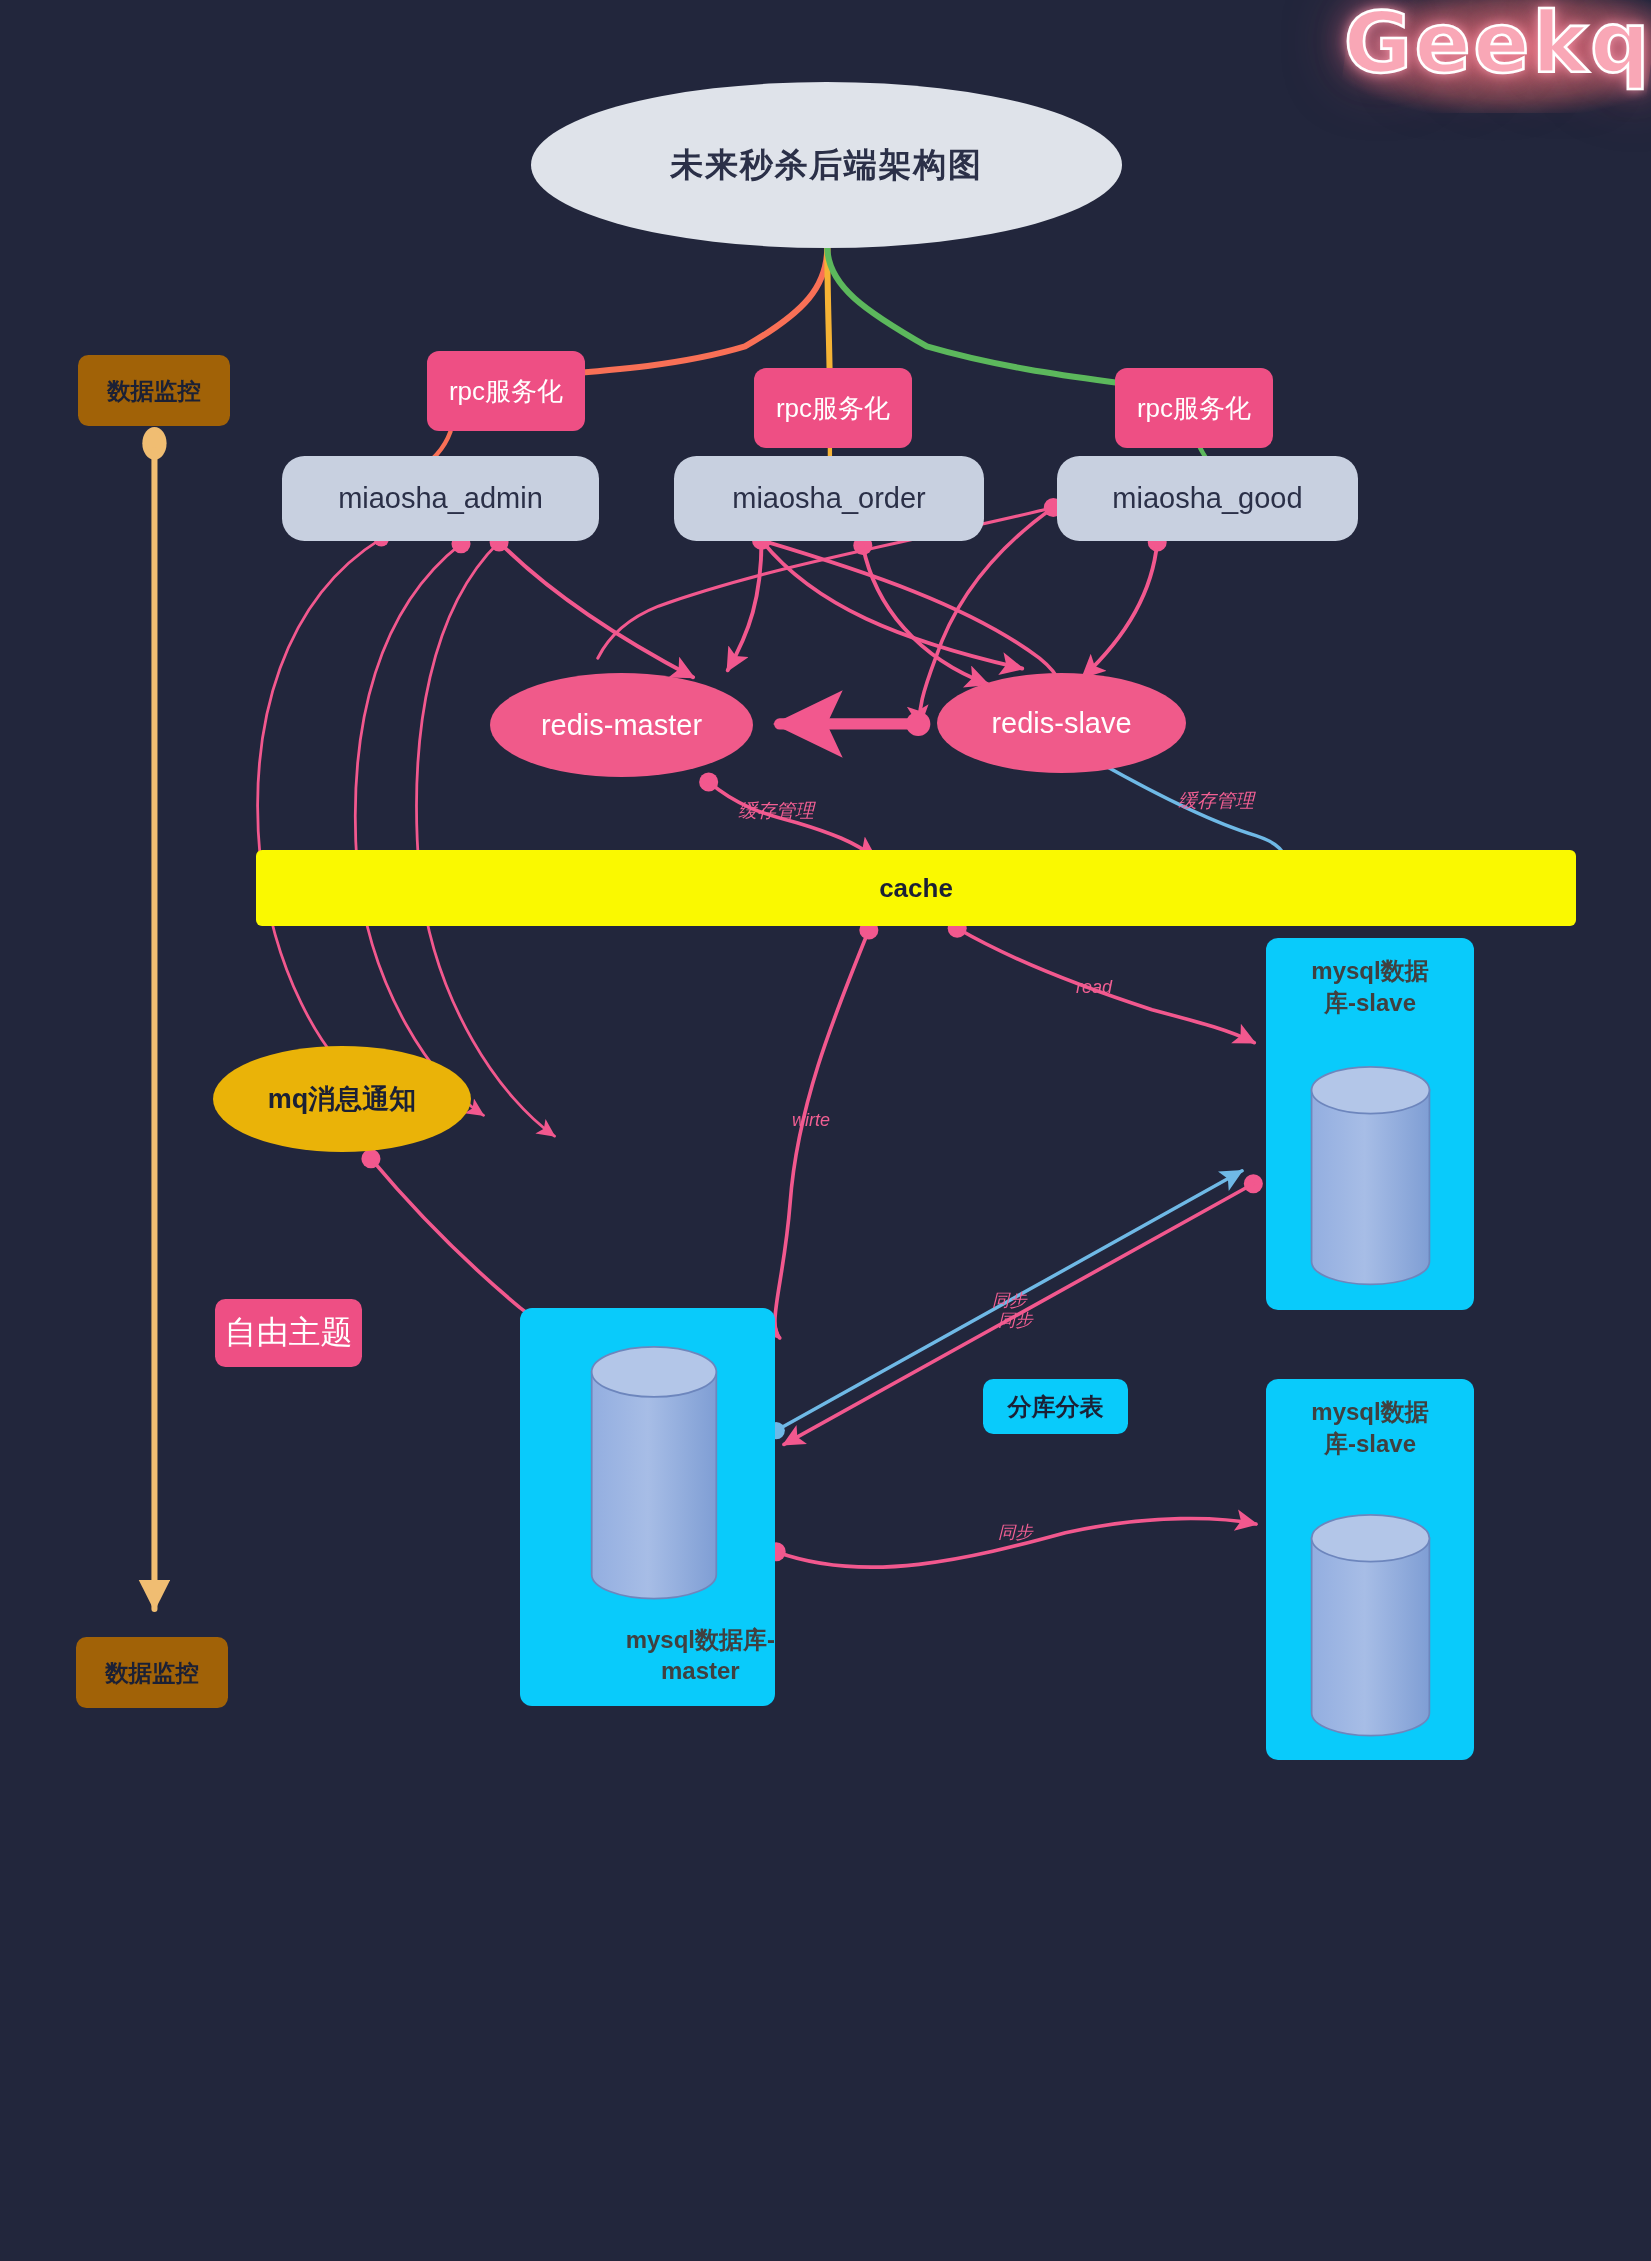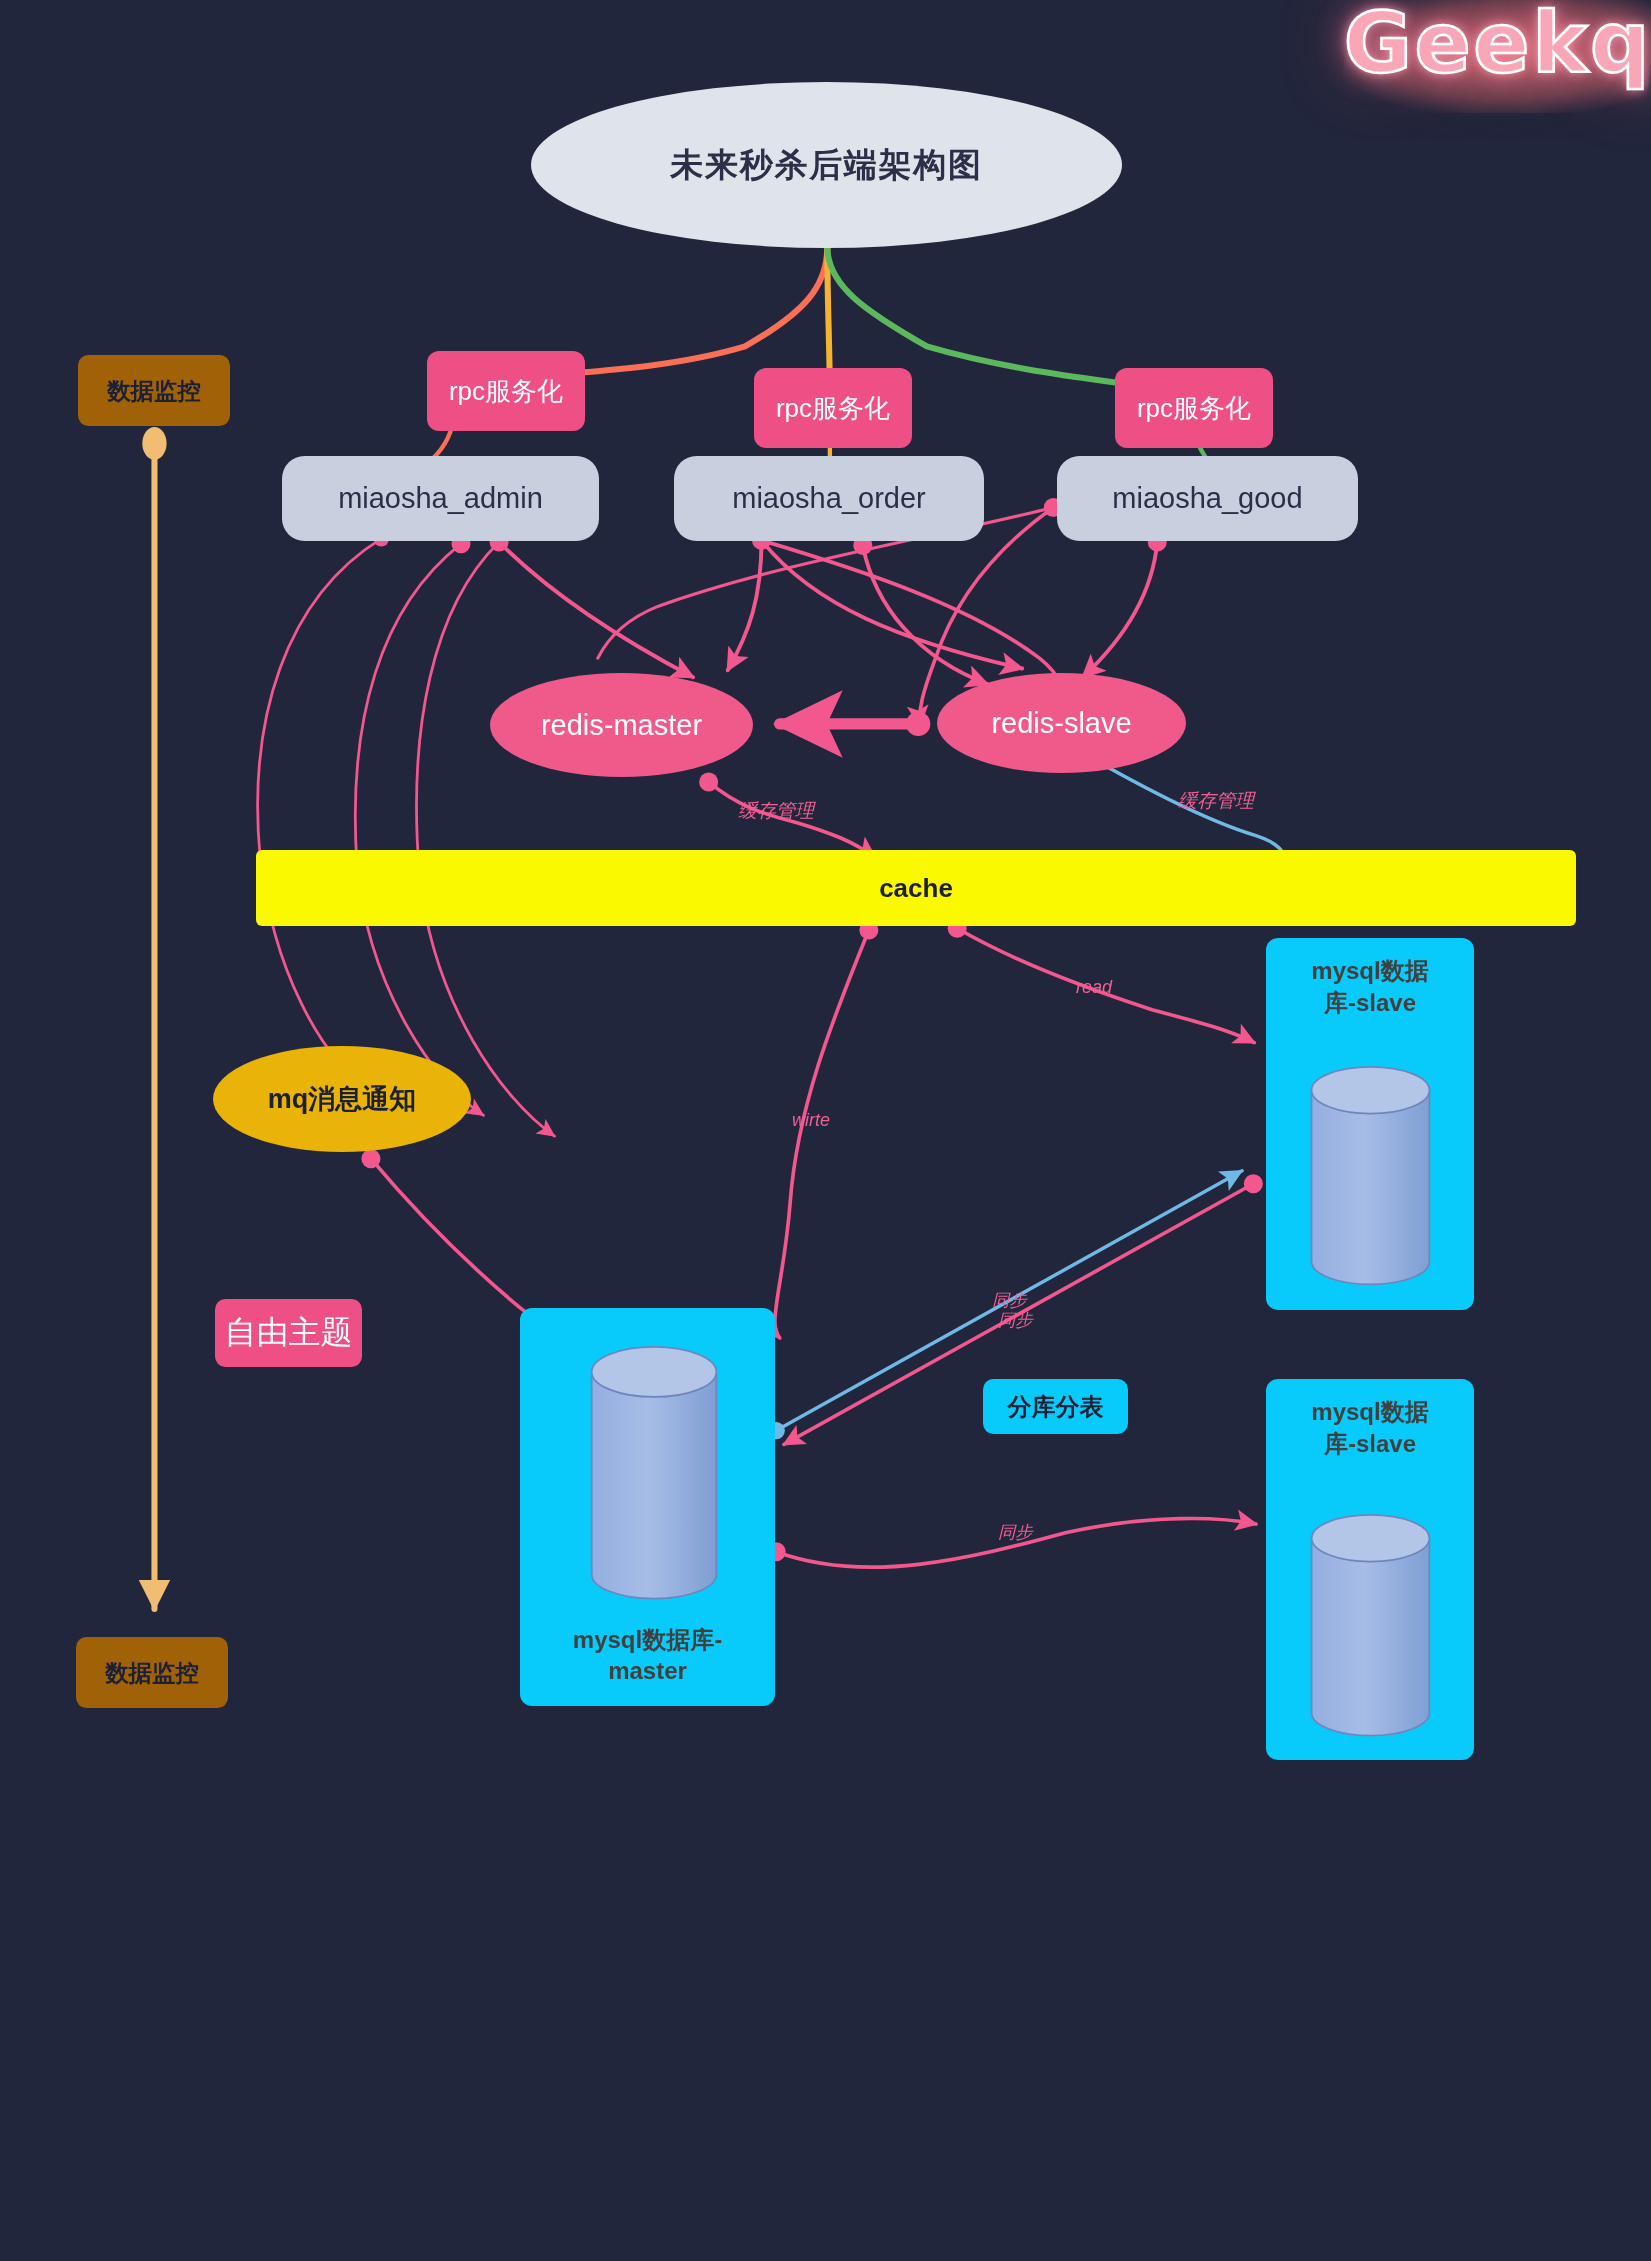--- a/index.html
+++ b/index.html
@@ -127,20 +127,21 @@
   .n-db .db-title {
     color: #404040;
     font-weight: bold;
     font-size: 24px;
     line-height: 1.32;
   }
   .n-db.title-bottom {
     justify-content: flex-end;
     padding-top: 0;
     padding-bottom: 19px;
+    align-items: flex-end;
   }
   .db-cyl {
     position: absolute;
   }
 
   
   .edge-label {
     position: absolute;
     font-style: italic;
     font-size: 18px;

